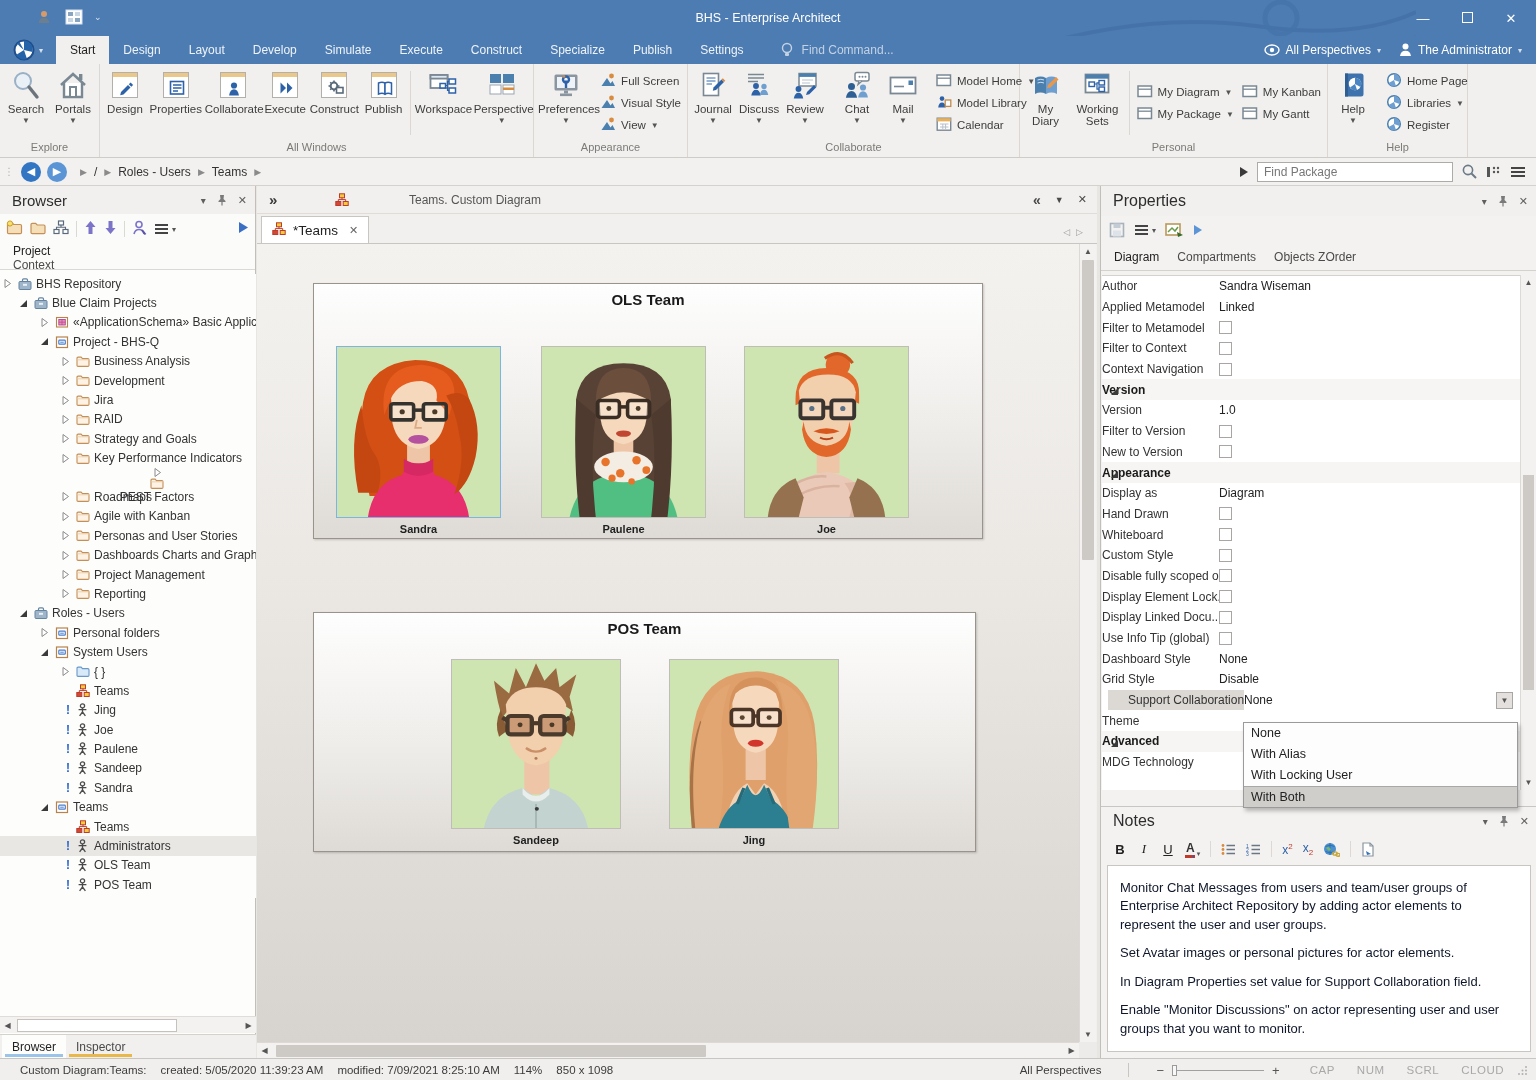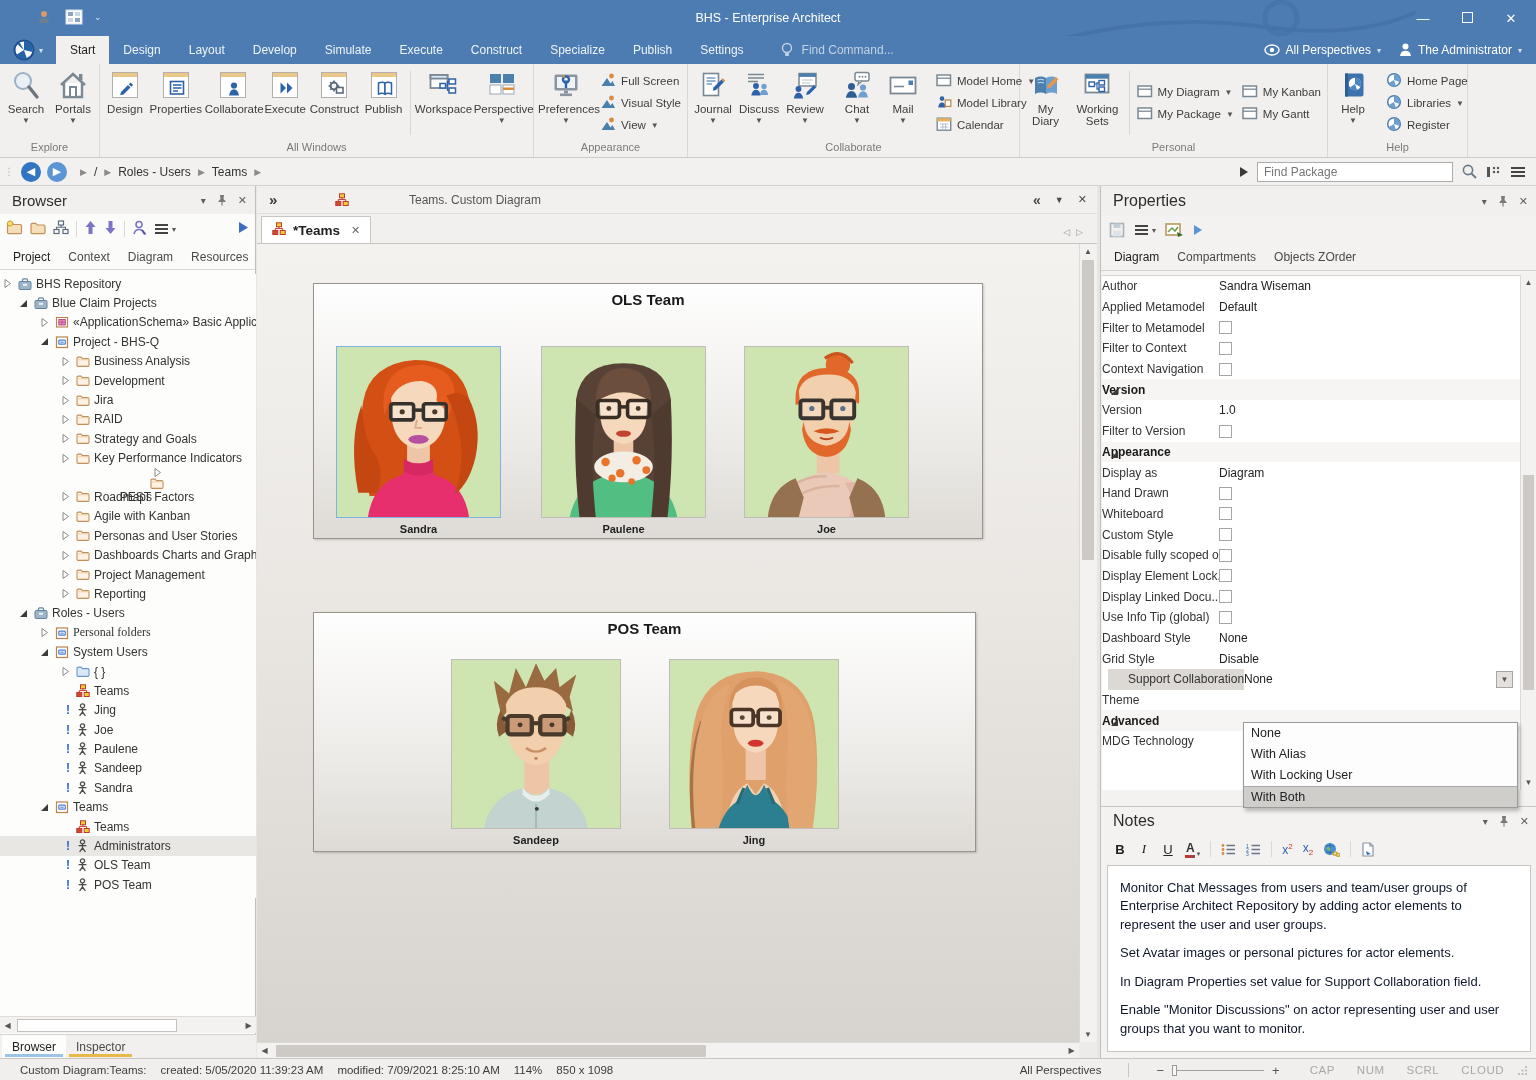--- a/index.html
+++ b/index.html
@@ -61,21 +61,21 @@
   .main { position:absolute; left:0; top:186px; width:1536px; height:872px; }
 
   
   .browser { position:absolute; left:0; top:0; width:256px; height:872px; background:#fdfdfc; border-right:1px solid #c2bfbb; }
   .panhead { height:28px; background:#f1f0ee; display:flex; align-items:center; padding:0 8px 0 12px; }
   .panhead .ptitle { font-size:15px; color:#2d2d2d; }
   .phicons { margin-left:auto; display:flex; align-items:center; gap:11px; color:#5f5f5f; }
   .phicons .i { font-size:10px; }
   .btoolbar { height:30px; display:flex; align-items:center; gap:7px; padding:0 6px; background:#fbfbfa; }
   .tbsep { width:1px; height:16px; background:#dcd9d5; }
-  .btabs { height:26px; display:flex; gap:0; padding:0 4px; border-bottom:1px solid #dcd9d5; position:relative; background:#fbfbfa; }
+  .btabs { height:26px; display:flex; gap:0; padding:0 4px; border-bottom:1px solid #dcd9d5; position:relative; background:#fbfbfa;flex-direction:column; }
   .btab { padding:0 9px; font-size:12px; color:#4a4a4a; display:flex; align-items:center; position:relative; }
   .btab.active { color:#222; }
   .tree { position:absolute; left:0; top:88px; width:256px; height:624px; overflow:hidden; background:#fdfdfc; }
   .trow { display:flex; align-items:center; height:19.4px; white-space:nowrap; }
   .trow.sel { background:#e8e7e4; }
   .tarrow { width:14px; display:flex; justify-content:center; flex:none; }
   .tbang { width:14px; text-align:right; color:#2f66c8; font-weight:bold; font-size:12px; flex:none; padding-right:2px; }
   .ticon { width:17px; display:flex; justify-content:center; margin:0 3px 0 2px; flex:none; }
   .tlabel { font-size:12px; color:#333; }
   .bhscroll { position:absolute; left:0; top:830px; width:256px; height:17px; background:#f3f2f0; border-top:1px solid #e0ddd9; display:flex; align-items:center; }
@@ -88,21 +88,21 @@
 
   
   .doc { position:absolute; left:257px; top:0; width:840px; height:872px; background:#f1f0ee; }
   .dochead { height:28px; display:flex; align-items:center; background:#f1f0ee; border-bottom:1px solid #e0ddd9; position:relative; }
   .dochead .chev { font-size:15px; color:#3a3a3a; font-weight:bold; margin-left:12px; }
   .dochead .dtitle { font-size:12px; color:#555; position:absolute; left:152px; }
   .dochead .dicon { position:absolute; left:78px; top:7px; }
   .dh-right { position:absolute; right:10px; display:flex; gap:14px; color:#4a4a4a; align-items:center; }
   .doctabs { height:30px; background:#f1f0ee; border-bottom:1px solid #c9c6c2; position:relative; }
   .doctab { position:absolute; left:4px; bottom:0; height:27px; background:#fff; border:1px solid #c9c6c2; border-bottom:none; display:flex; align-items:center; gap:7px; padding:0 10px; }
-  .doctab .tname { font-size:13.5px; color:#222;font-weight:bold; }
+  .doctab .tname { font-size:13.5px; color:#222; }
   .doctab .tx { font-size:11px; color:#666; margin-left:4px; }
   .dnav { position:absolute; right:8px; bottom:6px; color:#9a9a9a; font-size:9px; letter-spacing:6px; }
   .canvas { position:absolute; left:0; top:58px; width:822px; height:798px; background:linear-gradient(180deg,#f4f2ef 0%, #eae7e3 45%, #d7d3ce 100%); overflow:hidden; }
   .teambox { position:absolute; border:1px solid #9a938c; background:linear-gradient(180deg,#fefefe 0%, #efedea 55%, #dedbd6 100%); box-shadow:1px 1px 2px rgba(0,0,0,0.18); }
   .teamtitle { text-align:center; margin-top:7px; font-size:15px; font-weight:bold; color:#1a1a1a; }
   .member { position:absolute; }
   .mimg { border:1px solid #c0bdb8; overflow:hidden; }
   .mimg.selbl { border:1px solid #7fb2e5; }
   .mimg svg { display:block; width:100%; height:100%; }
   .mname { text-align:center; font-size:11px; font-weight:600; color:#1f1f1f; margin-top:5px; }
@@ -971,21 +971,21 @@
             </span>
             <span class="ticon">
               <svg width="14" height="14" viewBox="0 0 14 14">
                 <rect x="1" y="4.5" width="12" height="8" rx="1" fill="#9fb6ca" stroke="#6584a0"></rect>
                 <path d="M4.5 4.5 V3 q0-1.2 1.2-1.2 h2.6 q1.2 0 1.2 1.2 v1.5" fill="none" stroke="#6584a0" stroke-width="1.2"></path>
                 <rect x="5" y="6.8" width="4" height="2" fill="#eaf0f5"></rect>
               </svg>
             </span>
     <span class="tlabel">Roles - Users</span>
           </div>
-          <div class="trow" style="padding-left: 37px; font-family: Liberation Serif, serif;">
+          <div class="trow" style="padding-left: 37px;">
             <span class="tarrow">
               <svg width="9" height="9" viewBox="0 0 9 9">
                 <polygon points="2,0.5 7.5,4.5 2,8.5" fill="#fff" stroke="#8a8a8a"></polygon>
               </svg>
             </span>
             <span class="ticon">
               <svg width="14" height="14" viewBox="0 0 14 14">
                 <rect x="1.5" y="2" width="11" height="10.5" fill="#fff" stroke="#b8824a" stroke-width="1.2"></rect>
                 <rect x="3.8" y="5.2" width="6.5" height="4" rx="0.8" fill="#fff" stroke="#4a7fd0" stroke-width="1.2"></rect>
                 <path d="M5.2 7.2 H8.8" stroke="#4a7fd0" stroke-width="1"></path>
@@ -1400,21 +1400,21 @@
           <div class="btab">Compartments</div>
           <div class="btab">Objects ZOrder</div>
         </div>
       <div class="pgrid" id="prop-grid">
           <div class="prow">
             <span class="plabel">Author</span>
             <span class="pvalue">Sandra Wiseman</span>
           </div>
           <div class="prow">
             <span class="plabel">Applied Metamodel</span>
-            <span class="pvalue">Default</span>
+            <span class="pvalue">Linked</span>
           </div>
           <div class="prow">
             <span class="plabel">Filter to Metamodel</span>
             <span class="pcheck"></span>
           </div>
           <div class="prow">
             <span class="plabel">Filter to Context</span>
             <span class="pcheck"></span>
           </div>
           <div class="prow">
@@ -1426,20 +1426,24 @@
                 <polygon points="8,1 8,8 1,8" fill="#3a3a3a"></polygon>
               </svg></span>
       <span class="plabel">Version</span>
           </div>
           <div class="prow">
             <span class="plabel">Version</span>
             <span class="pvalue">1.0</span>
           </div>
           <div class="prow">
             <span class="plabel">Filter to Version</span>
+            <span class="pcheck"></span>
+          </div>
+          <div class="prow">
+            <span class="plabel">New to Version</span>
             <span class="pcheck"></span>
           </div>
           <div class="prow section">
             <span class="psecarrow"><svg width="9" height="9" viewBox="0 0 9 9">
                 <polygon points="8,1 8,8 1,8" fill="#3a3a3a"></polygon>
               </svg></span>
       <span class="plabel">Appearance</span>
           </div>
           <div class="prow">
             <span class="plabel">Display as</span>

